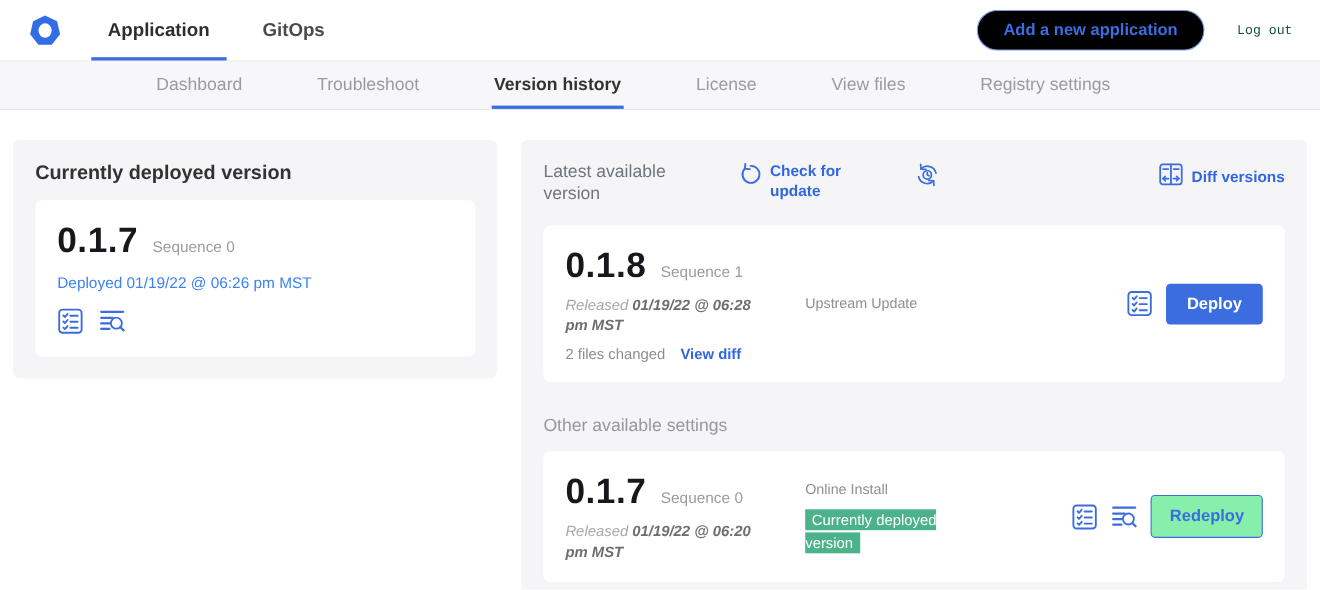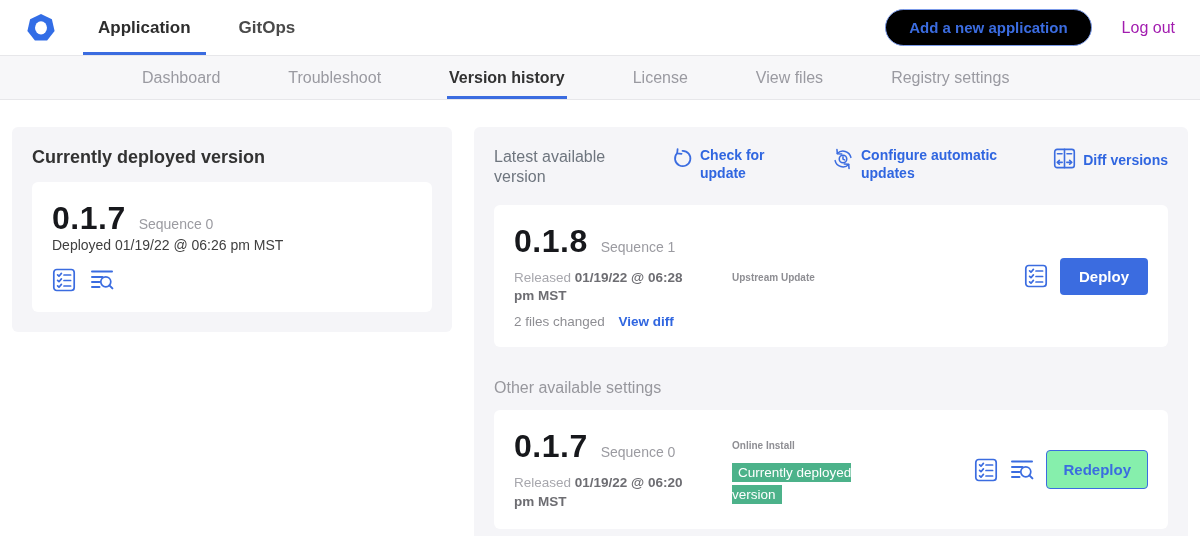--- a/index.html
+++ b/index.html
@@ -34,21 +34,21 @@
     content: ""; position: absolute; left: 0; right: 0; bottom: 0;
     height: 3px; background: #3b6ce0;
   }
   .header-tab + .header-tab { margin-left: 18px; }
   .header-right { margin-left: auto; display: flex; align-items: center; }
   .add-app-btn {
     border: 1px solid #7b9ae8; background: #000000; color: #3b6ce0;
     font-family: inherit; font-size: 15px; font-weight: 700;
     padding: 9px 23px; border-radius: 20px; cursor: pointer;
   }
-  .logout { font-size: 16px; color: #a21caf; margin-left: 30px; cursor: pointer; }
+  .logout { font-size: 12px; color: #14532d; margin-left: 30px; cursor: pointer; font-family: Liberation Mono, monospace; }
 
   
   .subnav {
     height: 44px; background: #f7f7f9;
     border-bottom: 1px solid #e7e7ea;
     display: flex; align-items: stretch;
     padding-left: 140px;
   }
   .subnav-tab {
     display: flex; align-items: center;
@@ -66,21 +66,21 @@
   .main { display: flex; gap: 22px; padding: 27px 12px 0 12px; align-items: flex-start; }
   .panel { background: #f5f5f8; border-radius: 6px; }
 
   
   .left-panel { width: 440px; padding: 20px; }
   .left-panel h2 { font-size: 18px; font-weight: 700; color: #323232; margin-bottom: 14px; }
   .deployed-card { background: #fff; border-radius: 6px; padding: 18px 20px 20px 20px; }
   .version-row { display: flex; align-items: baseline; }
   .version-num { font-size: 32px; font-weight: 700; color: #17181c; letter-spacing: 0.5px; }
   .sequence { font-size: 14px; color: #9b9ba1; margin-left: 13px; }
-  .deployed-ts { font-size: 14px; color: #404040; margin-top: 0; }
+  .deployed-ts { font-size: 14px; color: #3b82f6; margin-top: 12px; }
   .icon-row { display: flex; gap: 14px; margin-top: 15px; }
   .icon-btn { cursor: pointer; line-height: 0; background: none; border: none; padding: 0; }
 
   
   .right-panel { flex: 1; padding: 20px; }
   .right-head { display: flex; align-items: flex-start; }
   .right-title { width: 150px; font-size: 16px; font-weight: 500; color: #6e757e; line-height: 1.25; }
   .action-link { display: flex; align-items: flex-start; cursor: pointer; color: #3066e0; font-size: 14px; font-weight: 600; line-height: 1.25; }
   .action-link .icon { margin-right: 7px; margin-top: 1px; flex: none; }
   .action-check { margin-left: 28px; width: 108px; }
@@ -88,26 +88,26 @@
   .action-diff { margin-left: auto; align-items: center; }
   .action-diff .icon { margin-top: 0; }
 
   .version-card {
     background: #fff; border-radius: 6px;
     padding: 18px 20px;
     display: flex; align-items: center;
   }
   .vc-first { margin-top: 18px; }
   .vc-left { width: 200px; flex: none; }
-  .released { font-size: 13.5px; color: #a7a7ad; margin-top: 9px; width: 190px; line-height: 1.35; }
+  .released { font-size: 13.5px; color: #a7a7ad; margin-top: 9px; width: 190px; line-height: 1.35; font-style: italic; }
   .released strong { color: #6d6d72; font-weight: 700; }
   .files-row { margin-top: 9px; font-size: 13.5px; color: #8e8e93; }
   .view-diff { color: #3066e0; font-weight: 600; margin-left: 10px; cursor: pointer; }
   .vc-mid { flex: 1; padding-left: 18px; }
-  .source-label { font-size: 10px; font-weight: 700; color: #8e8e93; }
+  .source-label { font-size: 13px; font-weight: 400; color: #8e8e93; }
   .badge-wrap { margin-top: 8px; width: 162px; line-height: 21px; }
   .deployed-badge {
     background: #4cb28a; color: #fff; font-size: 13.5px; font-weight: 500;
     padding: 2px 6px;
   }
   .vc-right { margin-left: auto; display: flex; align-items: center; gap: 12px; }
   .deploy-btn {
     background: #3b6ce0; color: #fff; border: none; border-radius: 4px;
     font-family: inherit; font-size: 15px; font-weight: 700;
     padding: 10px 19px; cursor: pointer;
@@ -243,21 +243,20 @@
             </svg>
         </span>
         <span>Check for update</span>
       </div>
       <div class="action-link action-config">
         <span class="icon">
           <svg class="i" width="22" height="22" viewBox="0 0 24 24">
               <use href="#i-autoupdate"></use>
             </svg>
         </span>
-        <span>Configure automatic updates</span>
       </div>
       <div class="action-link action-diff">
         <span class="icon">
           <svg class="i" width="23" height="23" viewBox="0 0 24 24">
               <use href="#i-diff"></use>
             </svg>
         </span>
         <span>Diff versions</span>
       </div>
     </div>

